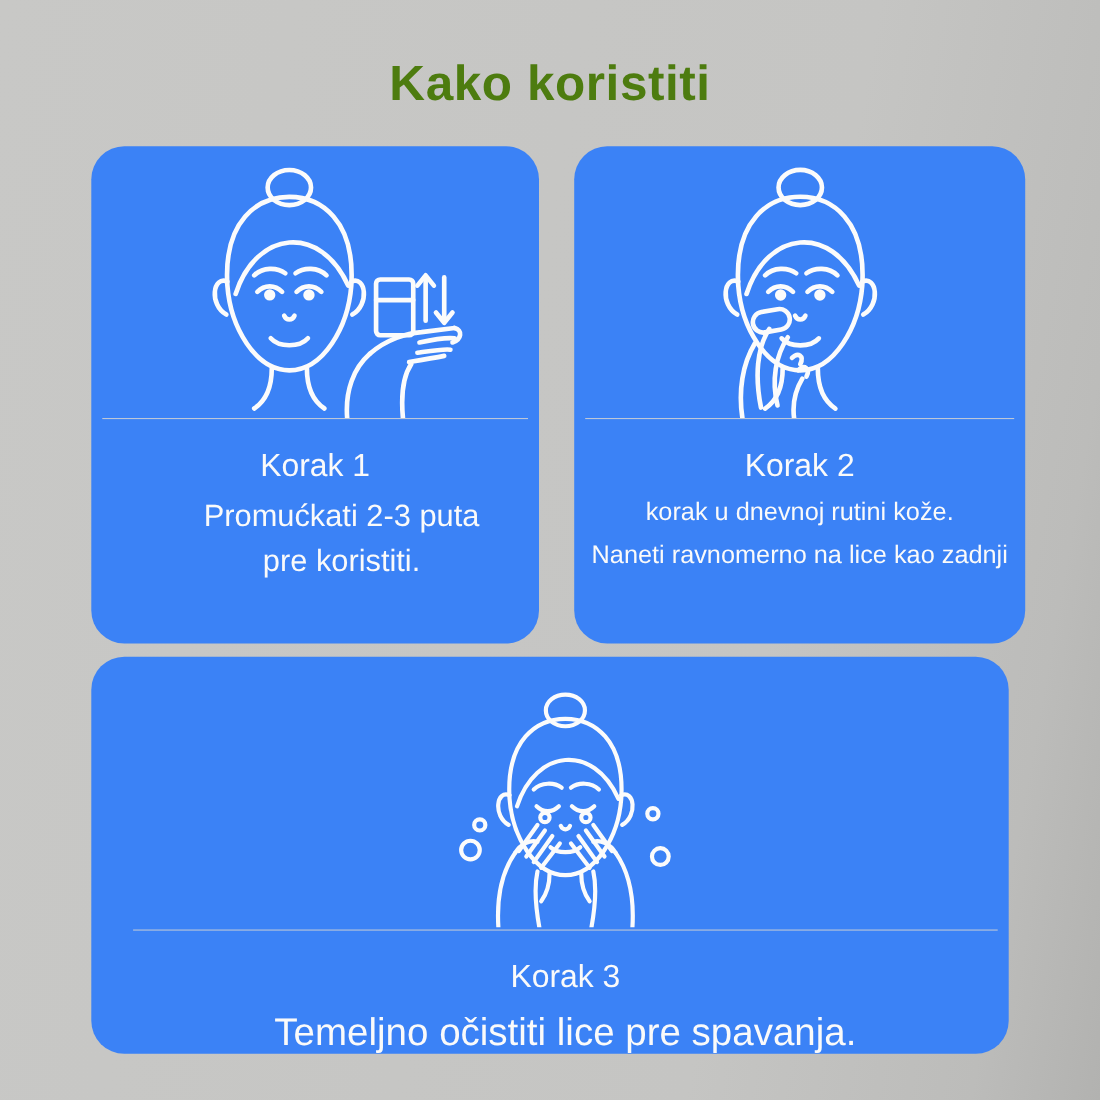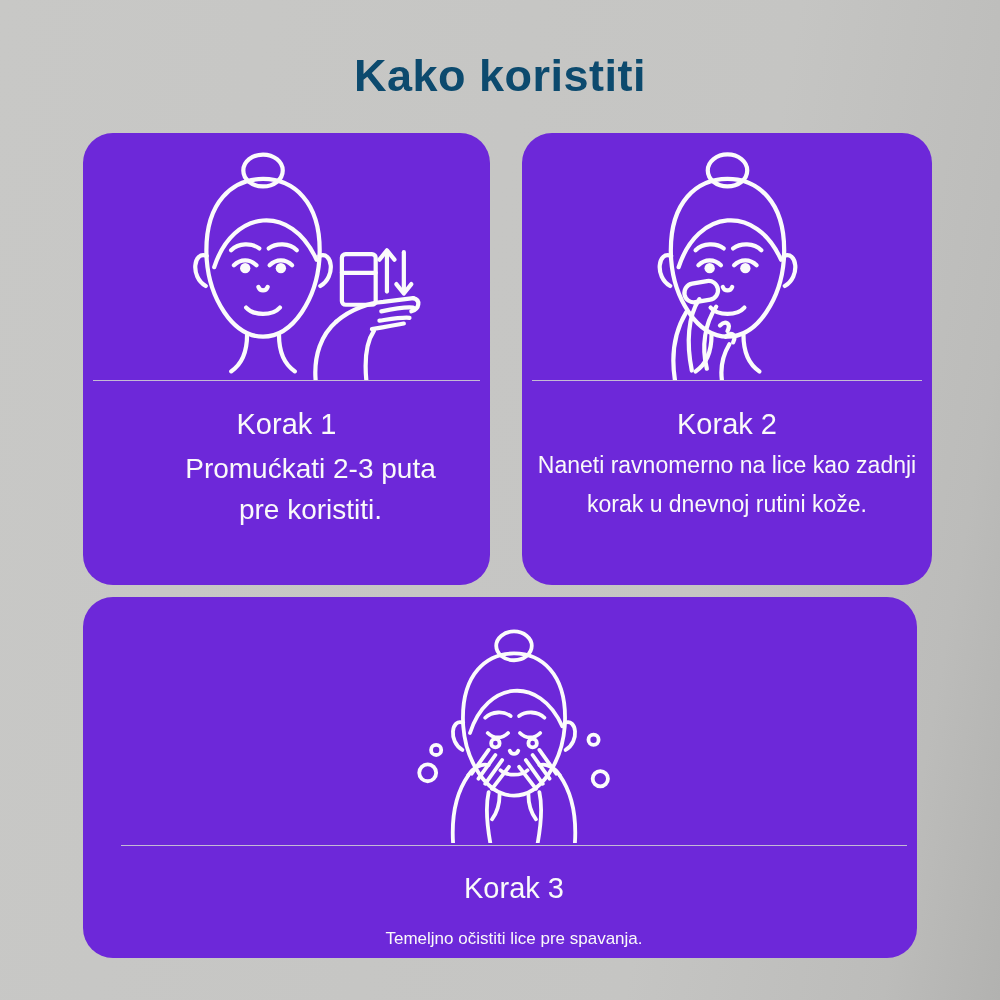--- a/index.html
+++ b/index.html
@@ -6,24 +6,24 @@
   body{
     width:1000px;height:1000px;overflow:hidden;
     font-family:"Liberation Sans","DejaVu Sans",sans-serif;
     background:linear-gradient(100deg,#c8c8c6 0%,#c5c5c3 68%,#bcbcba 90%,#b2b2b0 100%);
     position:relative;
   }
   .poster{position:absolute;inset:0;}
   .title{
     position:absolute;top:50px;left:0;width:100%;
     text-align:center;font-size:45px;font-weight:700;
-    color:#0c4a6e;letter-spacing:.5px;
+    color:#4d7c0f;letter-spacing:.5px;
   }
   .card{
-    position:absolute;background:#6d28d9;border-radius:30px;
+    position:absolute;background:#3b82f6;border-radius:30px;
     box-sizing:border-box;
   }
   .card-1{left:83px;top:133px;width:407px;height:452px;}
   .card-2{left:507px;top:133px;width:410px;height:452px;margin-left:15px;}
   .card-3{left:83px;top:597px;width:834px;height:361px;padding-left:28px;}
   .illus{
     height:247px;box-sizing:border-box;padding-top:12px;
     display:flex;align-items:flex-start;justify-content:center;
   }
   .card-3 .illus{height:248px;padding-top:26px;}
@@ -31,21 +31,21 @@
   .divider{
     border:none;border-top:1px solid #d4d4d2;
     margin:0 10px;height:0;opacity:.85;
   }
   .step-text{text-align:center;color:#fafafa;}
   .step-label{font-size:29px;line-height:36px;margin-top:25px;}
   .card-3 .step-label{margin-top:24px;}
   .body-lines-1{margin-top:6px;font-size:28px;line-height:41px;margin-left:48px;}
   .body-lines-2{margin-top:4px;font-size:23px;line-height:39px;}
   .note-lines-2{margin-top:2px;font-size:20px;line-height:33px;}
-  .body-lines-3{margin-top:12px;font-size:17px;line-height:42px;}
+  .body-lines-3{margin-top:12px;font-size:35px;line-height:42px;}
 </style>
 </head>
 <body>
 
 <div class="poster">
 
   <div class="title">Kako koristiti</div>
 
   <section class="card card-1">
     <div class="illus">
@@ -114,22 +114,22 @@
         <path d="M132,192 C138,186 144,190 140,198"></path>
         <path d="M138,204 C144,198 150,202 146,210"></path>
         <path d="M84,250 C80,224 84,198 96,178"></path>
         <path d="M134,250 C132,234 136,222 142,212"></path>
       </svg>
     </div>
     <hr class="divider">
     <div class="step-text">
       <div class="step-label">Korak 2</div>
       <div class="body-lines-2">
+        <div>korak u dnevnoj rutini kože.</div>
         <div>Naneti ravnomerno na lice kao zadnji</div>
-        <div>korak u dnevnoj rutini kože.</div>
       </div>
     </div>
   </section>
 
   <section class="card card-3">
     <div class="illus">
       <svg width="254" height="220" viewBox="0 0 300 260" fill="none" stroke="#fbfbfb" stroke-width="4.5" stroke-linecap="round" stroke-linejoin="round">
         <ellipse cx="150" cy="27" rx="21" ry="17"></ellipse>
         <path d="M90,122 C86,58 120,36 150,36 C180,36 214,58 210,122 C207,162 183,204 150,204 C117,204 93,162 90,122 Z"></path>
         <path d="M98,130 C118,68 180,62 207,122"></path>

